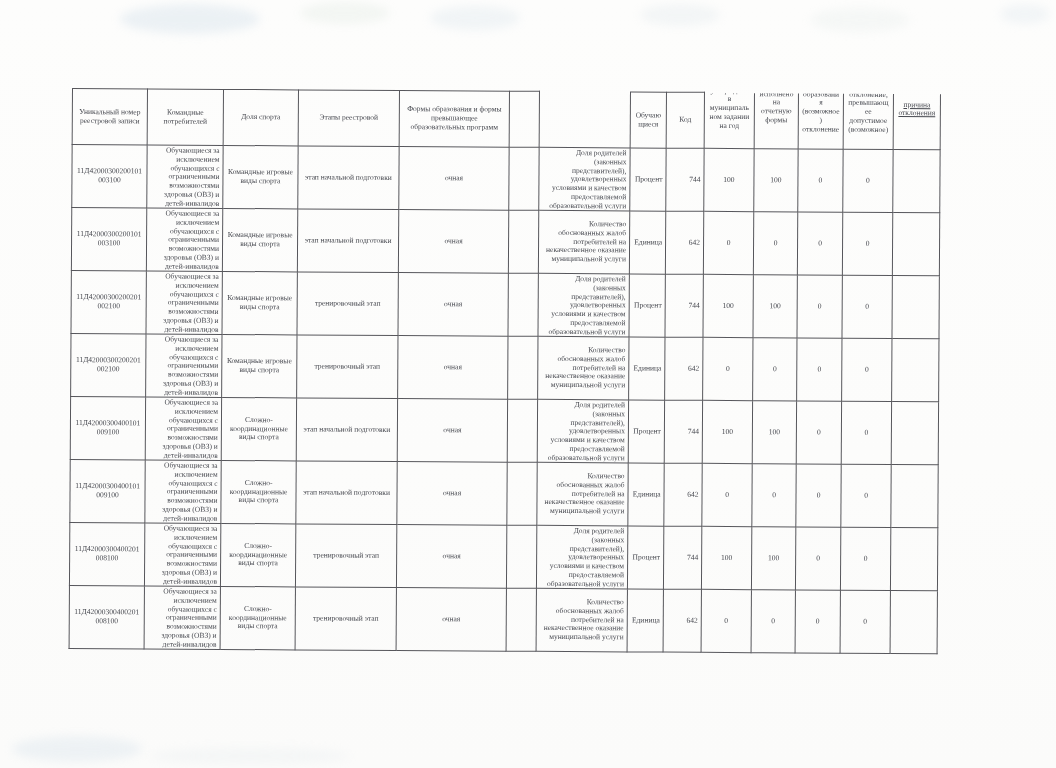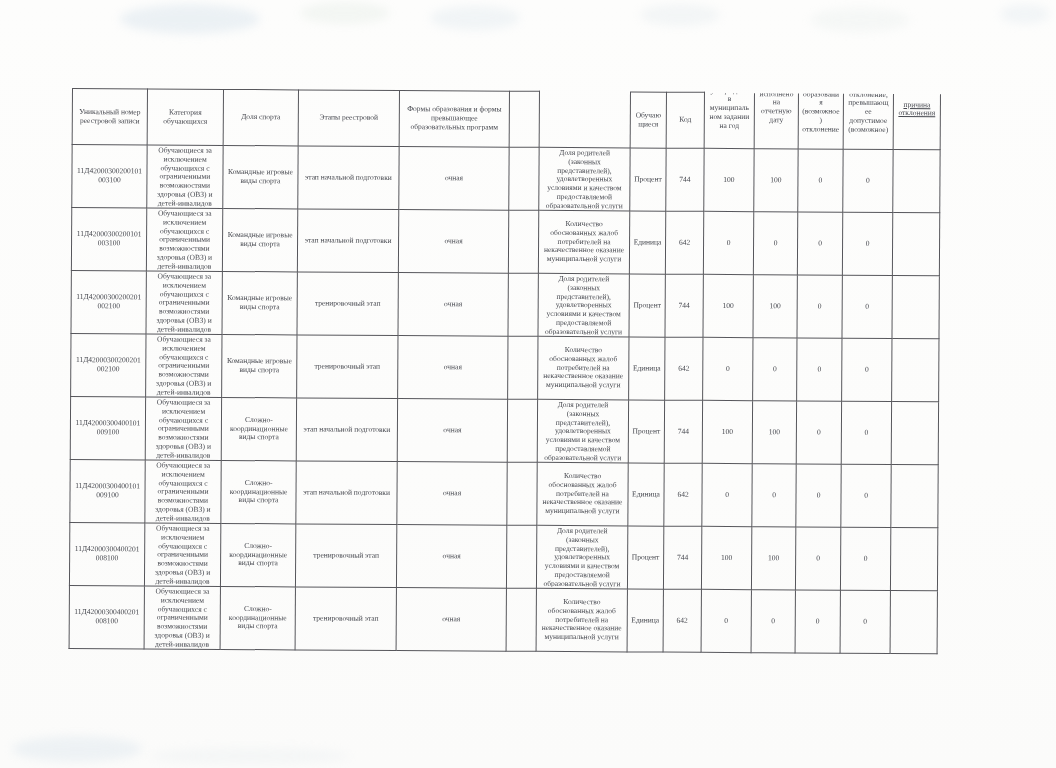--- a/index.html
+++ b/index.html
@@ -51,21 +51,21 @@
     padding: 1px 3px;
     text-align: center;
     vertical-align: middle;
     overflow: hidden;
     overflow-wrap: break-word;
     word-wrap: break-word;
   }
   tr.hdr  { height: 56px; }
   tr.data { height: 62px; }
 
-  td.tl { text-align: center; }
+  td.tl { text-align: right; }
   td.open-top { border-top: none; vertical-align: top; }
   td.no-pad { padding: 0 3px; }
 
   .clip {
     max-height: 60px;
     overflow: hidden;
   }
   .hdr-clip {
     height: 54px;
     overflow: hidden;
@@ -103,36 +103,36 @@
         <col style="width:38px">
         <col style="width:50px">
         <col style="width:44px">
         <col style="width:45px">
         <col style="width:50px">
         <col style="width:47px">
       </colgroup>
       <tbody>
         <tr class="hdr">
           <td>Уникальный номер реестровой записи</td>
-          <td>Категория обучающихся</td>
+          <td>Командные потребителей</td>
           <td>Доля спорта</td>
           <td>Этапы реестровой</td>
           <td>Формы образования и формы превышающее образовательных программ</td>
           <td></td>
           <td class="open-top"></td>
           <td class="brk">Обучающиеся</td>
           <td>Код</td>
           <td class="open-top no-pad">
             <div class="hdr-clip">
                 <div>утверждено в муниципальном задании на год</div>
               </div>
           </td>
           <td class="open-top no-pad">
             <div class="hdr-clip m3">
-                <div>исполнено на отчетную дату</div>
+                <div>исполнено на отчетную формы</div>
               </div>
           </td>
           <td class="open-top no-pad">
             <div class="hdr-clip m3">
                 <div>образования (возможное) отклонение</div>
               </div>
           </td>
           <td class="open-top no-pad">
             <div class="hdr-clip m3">
                 <div>отклонение, превышающее допустимое (возможное)</div>

